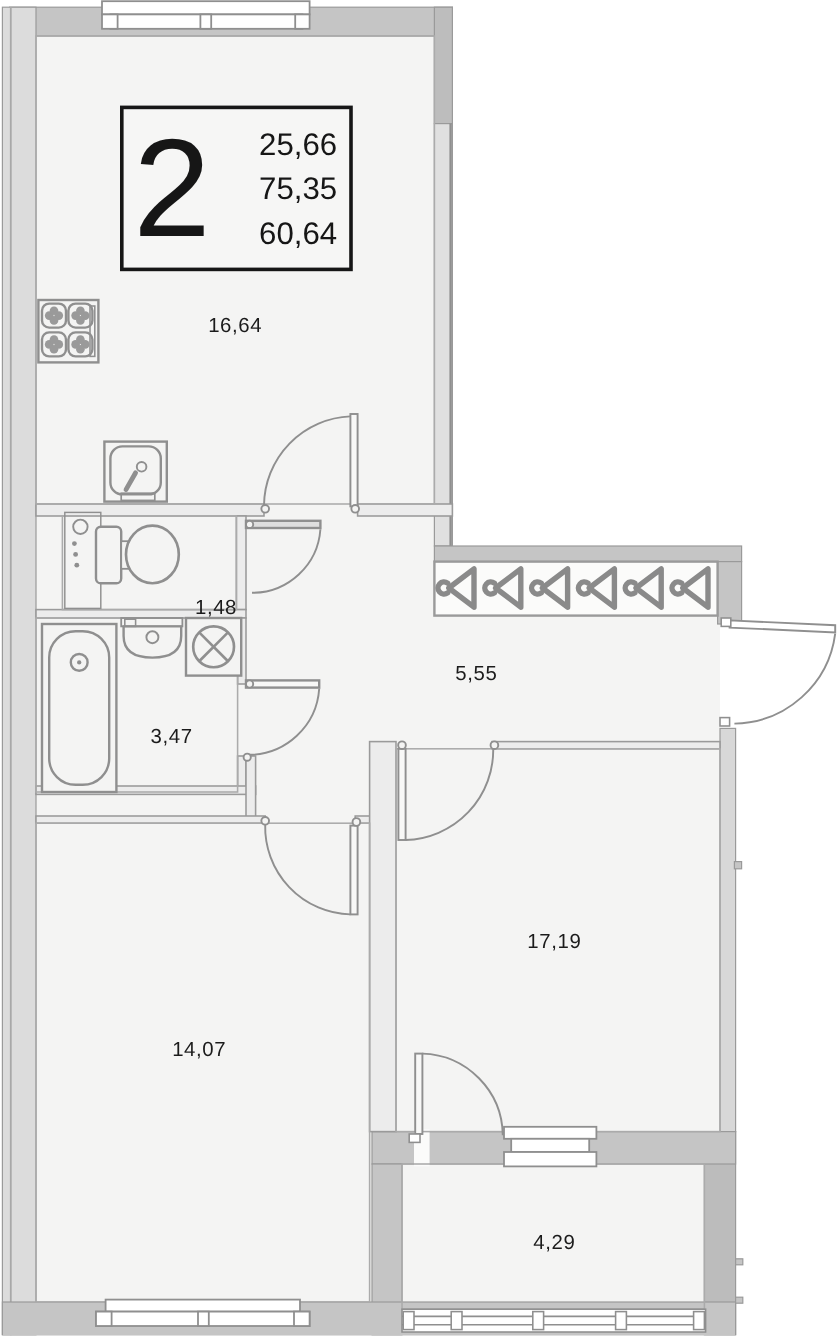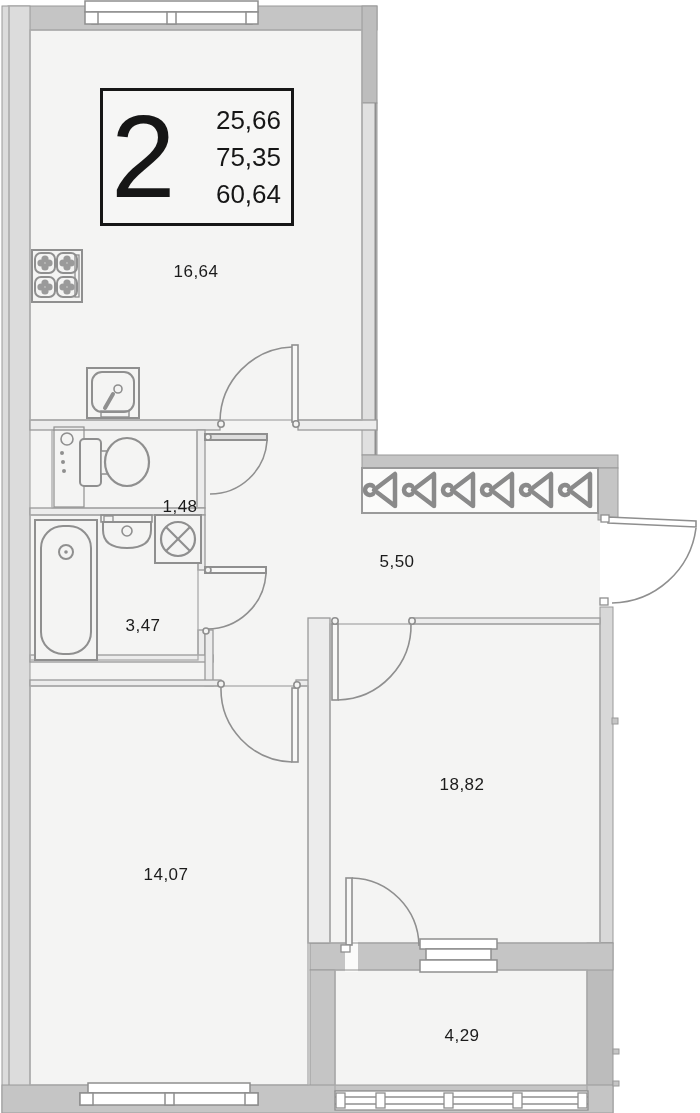--- a/index.html
+++ b/index.html
@@ -238,19 +238,19 @@
     <div class="unit-number">2</div>
     <div class="title-values">
       <div>25,66</div>
       <div>75,35</div>
       <div>60,64</div>
     </div>
   </div>
 
   <div class="room-label" style="left:196px;top:272px;">16,64</div>
   <div class="room-label" style="left:180px;top:463px;margin-top:44px;">1,48</div>
-  <div class="room-label" style="left:143px;top:614px;margin-top:12px;">3,47</div>
-  <div class="room-label" style="left:397px;top:562px;">5,50</div>
+  <div class="room-label" style="left:143px;top:614px;">3,47</div>
+  <div class="room-label" style="left:397px;top:562px;">5,55</div>
   <div class="room-label" style="left:166px;top:875px;">14,07</div>
-  <div class="room-label" style="left:462px;top:785px;">18,82</div>
+  <div class="room-label" style="left:462px;top:785px;">17,19</div>
   <div class="room-label" style="left:462px;top:1036px;">4,29</div>
 
 </div>
 
 </body></html>

